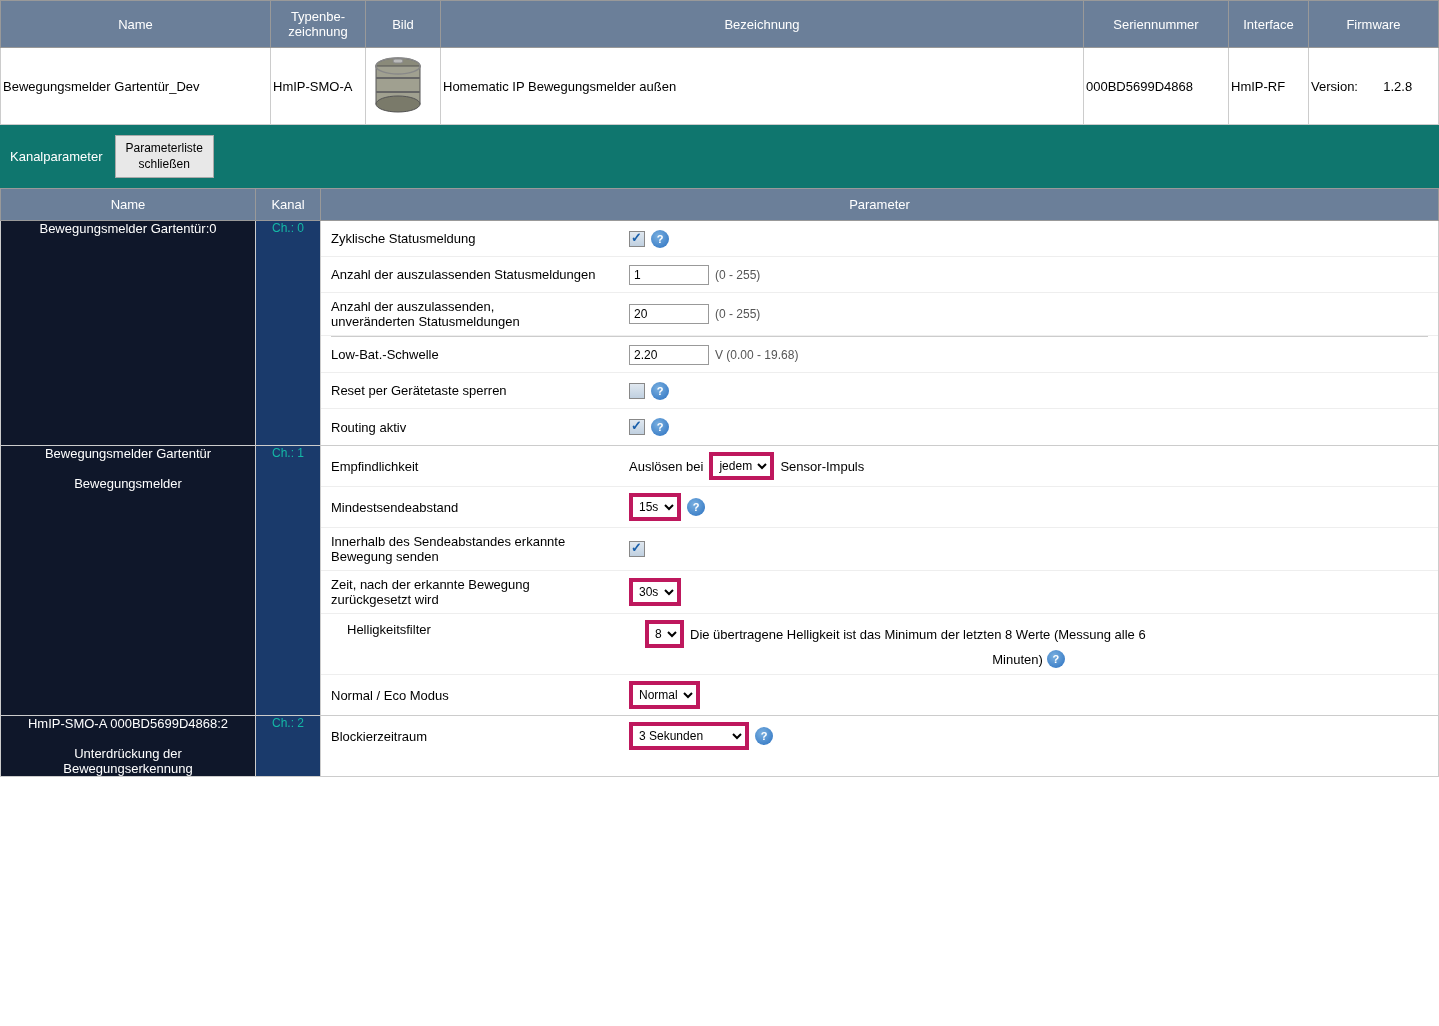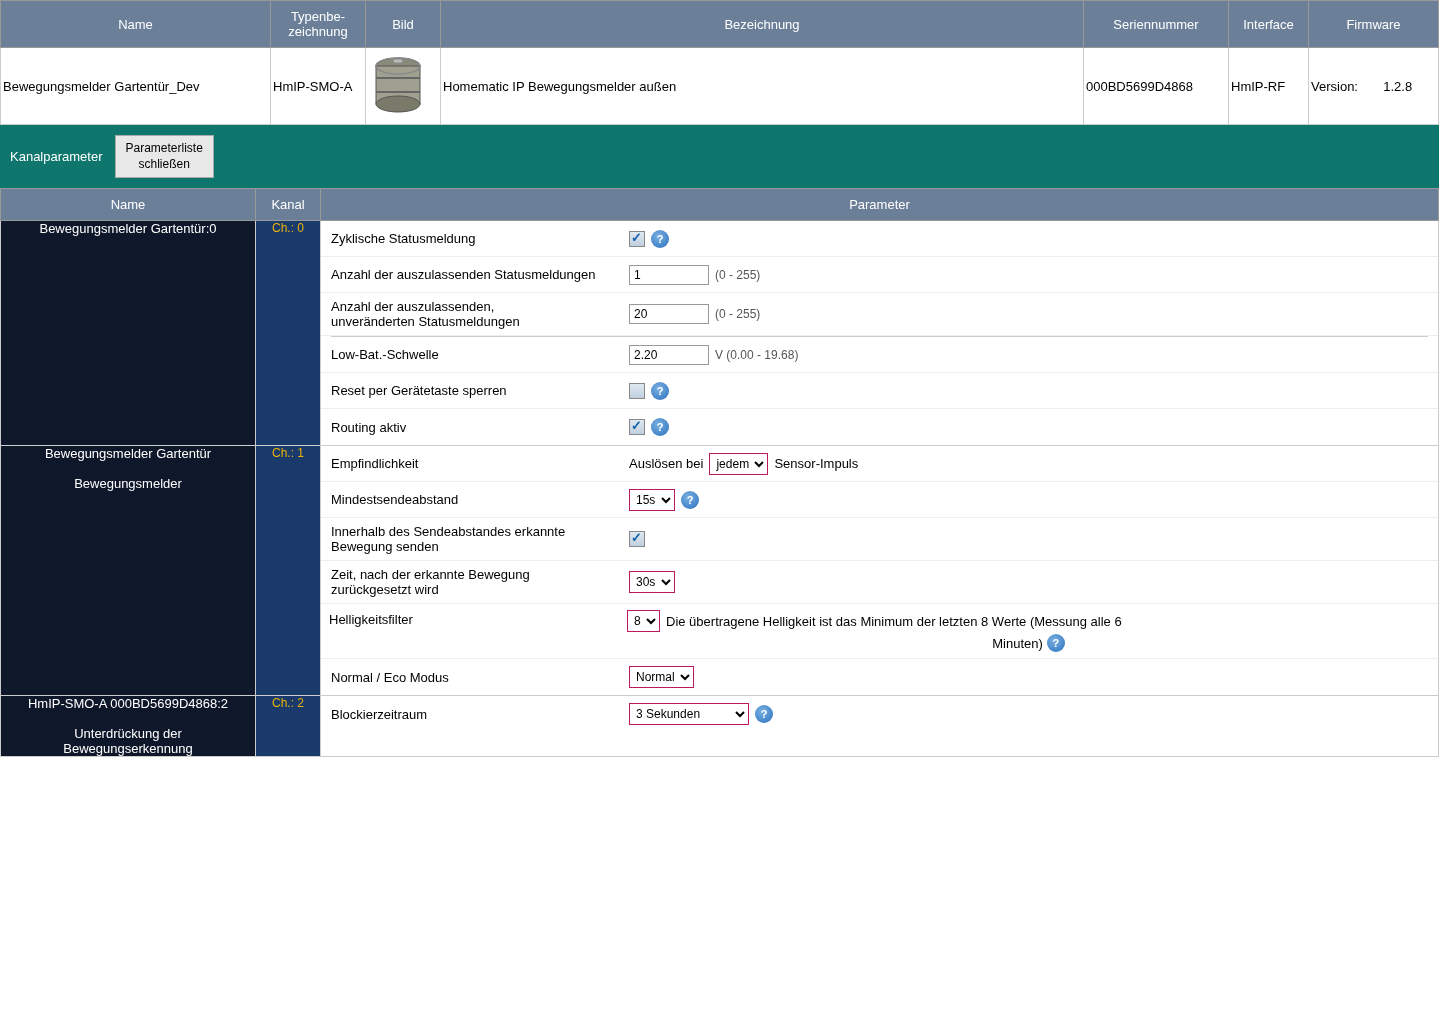--- a/index.html
+++ b/index.html
@@ -80,21 +80,21 @@
     .name-cell {
       background: #0f172a;
       color: #fff;
       padding: 10px 8px;
       text-align: center;
       vertical-align: middle;
       width: 255px;
     }
     .kanal-cell {
       background: #1a3a6b;
-      color: #eab308;
+      color: #14b8a6;
       padding: 10px 6px;
       text-align: center;
       vertical-align: middle;
       width: 65px;
       font-size: 12px;
     }
     .param-cell {
       padding: 0;
       background: #fff;
     }
@@ -173,30 +173,30 @@
       font-size: 11px;
       font-weight: bold;
       text-align: center;
       line-height: 18px;
       cursor: pointer;
       vertical-align: middle;
     }
     
     .param-select {
       font-size: 12px;
-      border: 1px solid #be185d;
+      border: 4px solid #be185d;
       padding: 2px 2px;
       background: #fff;
       cursor: pointer;
     }
     
     .helli-row {
       display: flex;
       align-items: flex-start;
-      padding: 6px 8px;
+      padding: 6px 26px;
       border-bottom: 1px solid #eee;
       gap: 8px;
     }
     .helli-label {
       min-width: 290px;
       padding-top: 2px;
     }
     .helli-value {
       flex: 1;
     }

